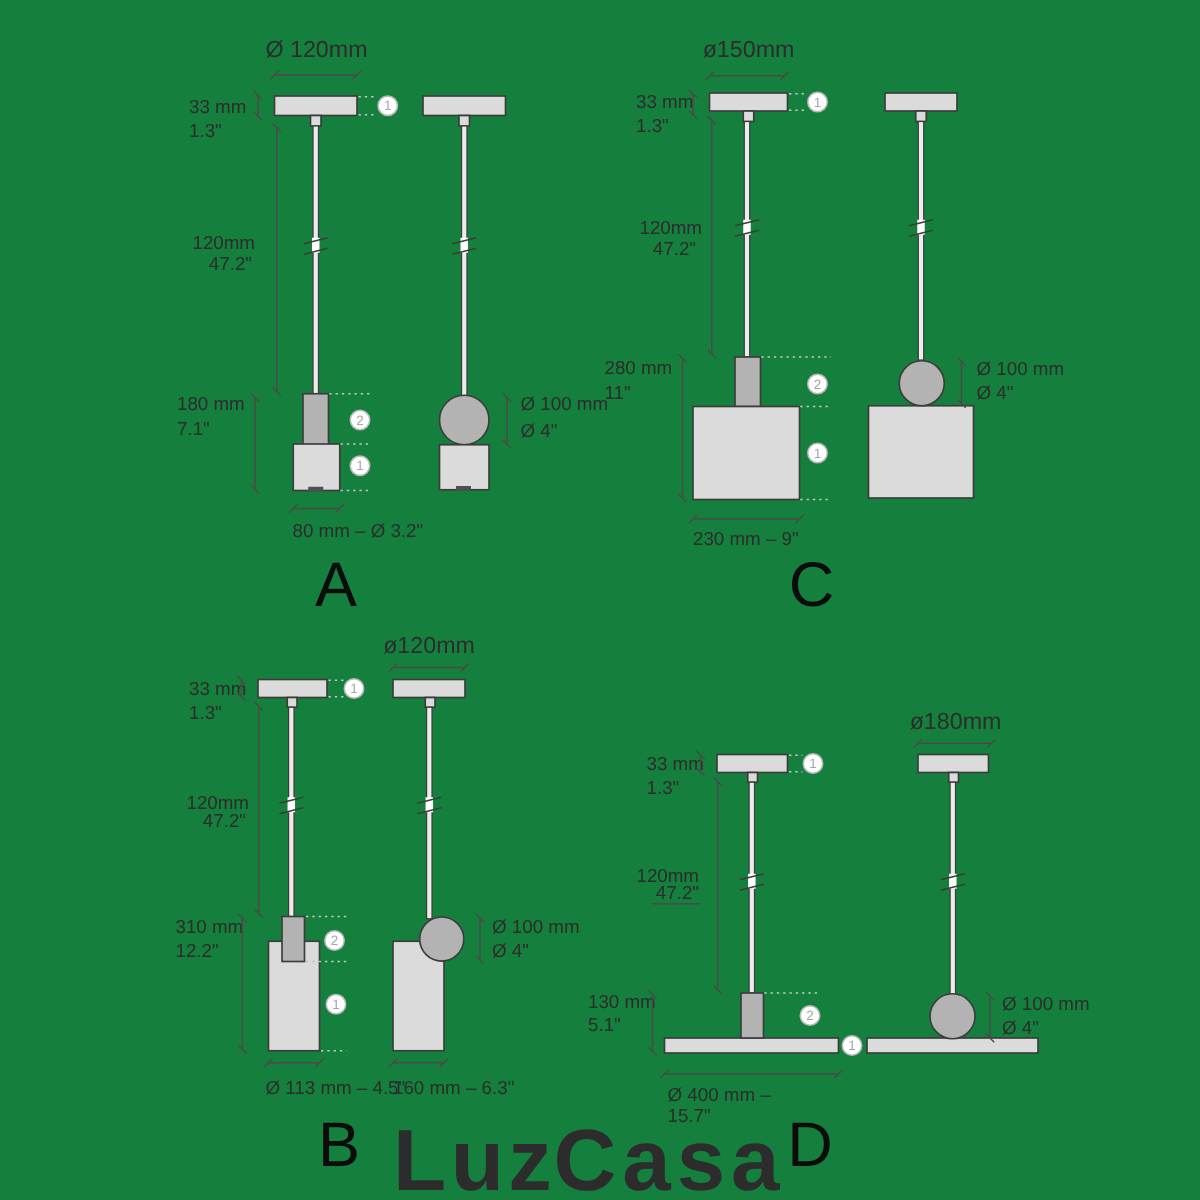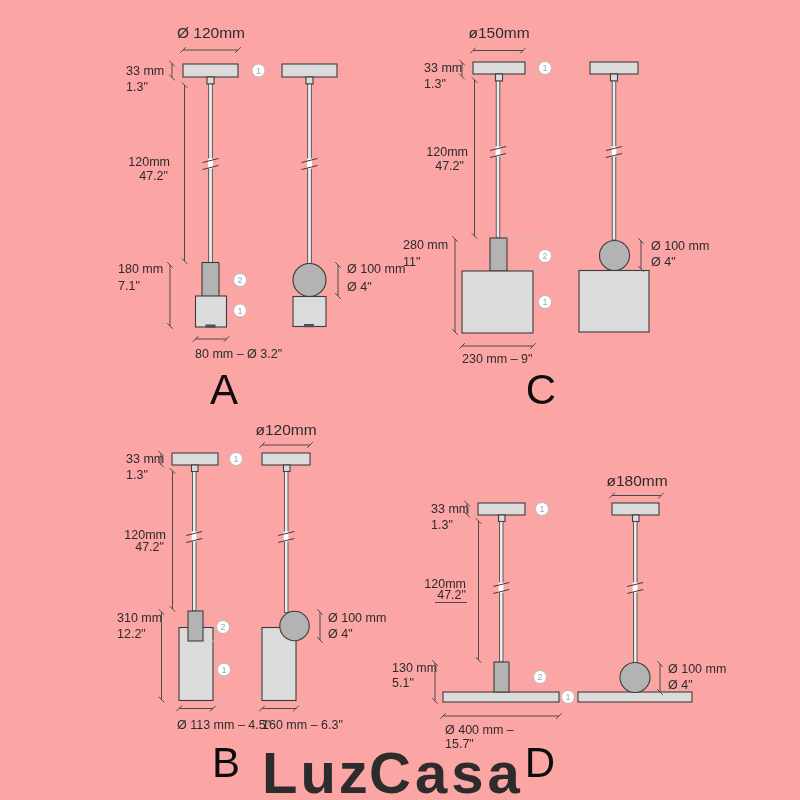--- a/index.html
+++ b/index.html
@@ -1,16 +1,16 @@
 <!DOCTYPE html>
 <html><head>
 <meta charset="utf-8">
 <style>
   html,body{margin:0;padding:0;background:#ffffff;}
-  .stage{position:relative;width:800px;height:800px;background:#fca5a5;overflow:hidden;}
+  .stage{position:relative;width:800px;height:800px;background:#15803d;overflow:hidden;}
   svg text{font-family:"Liberation Sans","DejaVu Sans",sans-serif;fill:#2c2c2c;}
   .t12{font-size:12.5px;}
   .t15{font-size:15.5px;}
   .tnum{font-size:9px;fill:#a6a6a6;}
   .tltr{font-size:42px;fill:#0c0c0c;}
   .tlogo{font-size:58px;font-weight:bold;}
   .shpL{fill:#dbdbdb;stroke:#3c3c3c;stroke-width:1.1;}
   .shpM{fill:#b3b3b3;stroke:#3c3c3c;stroke-width:1.1;}
   .cord{fill:#ececec;stroke:#3c3c3c;stroke-width:0.8;}
   .brk{stroke:#3c3c3c;stroke-width:1;}

